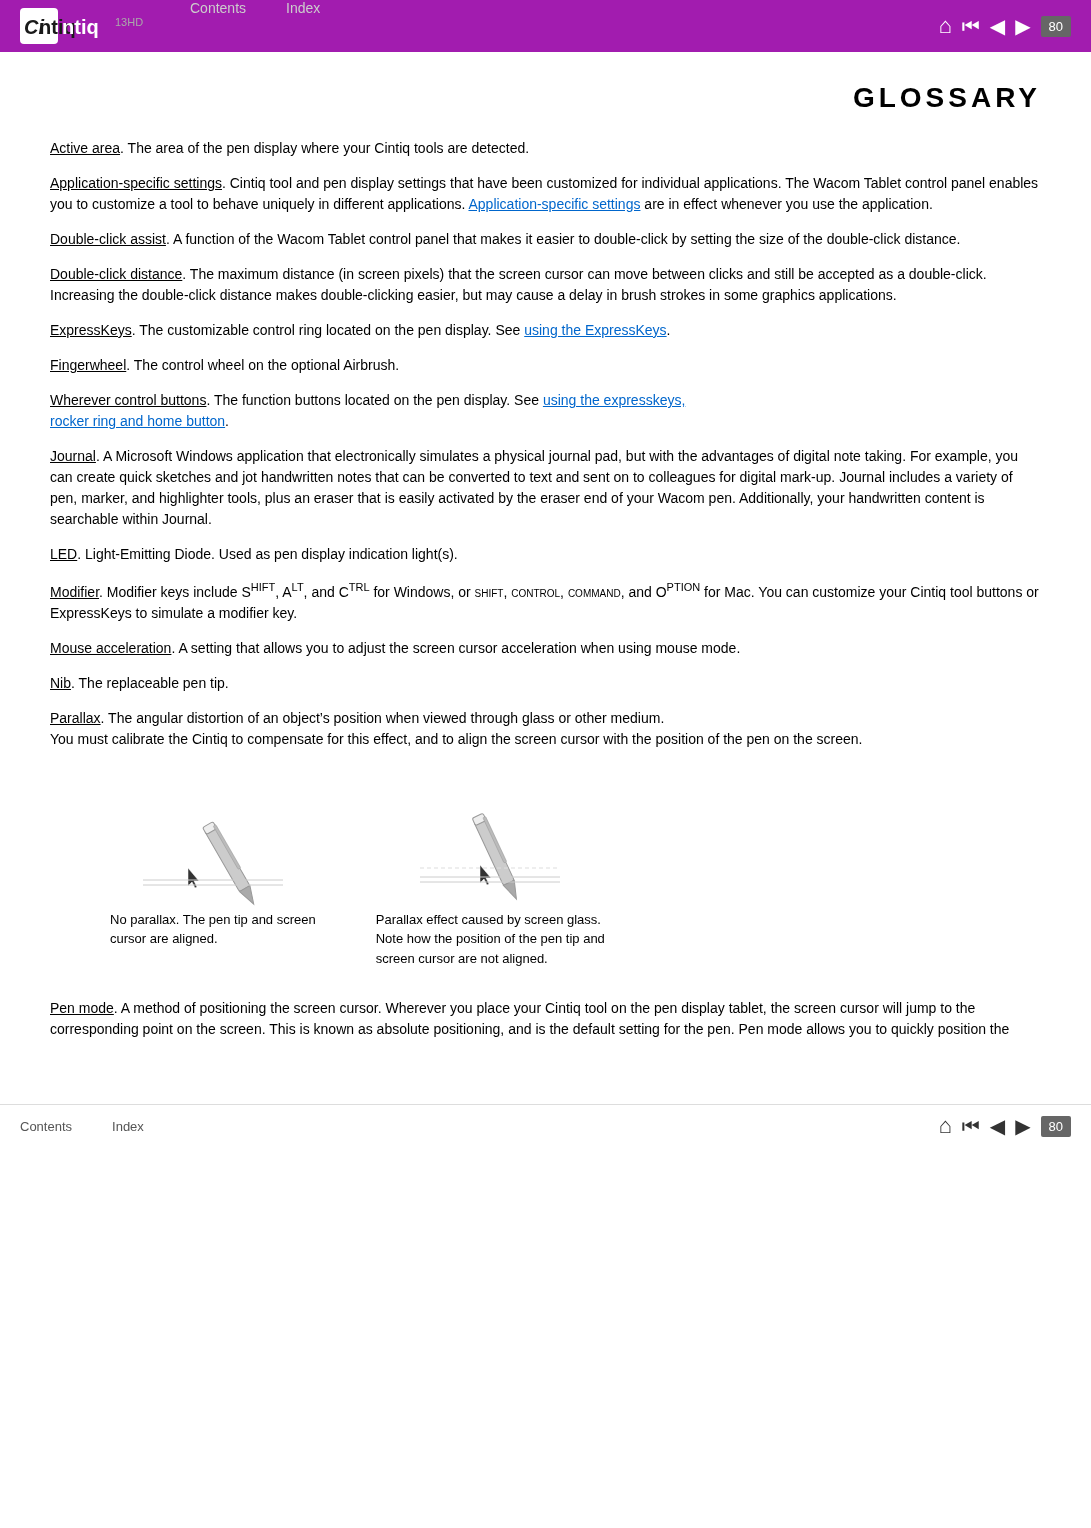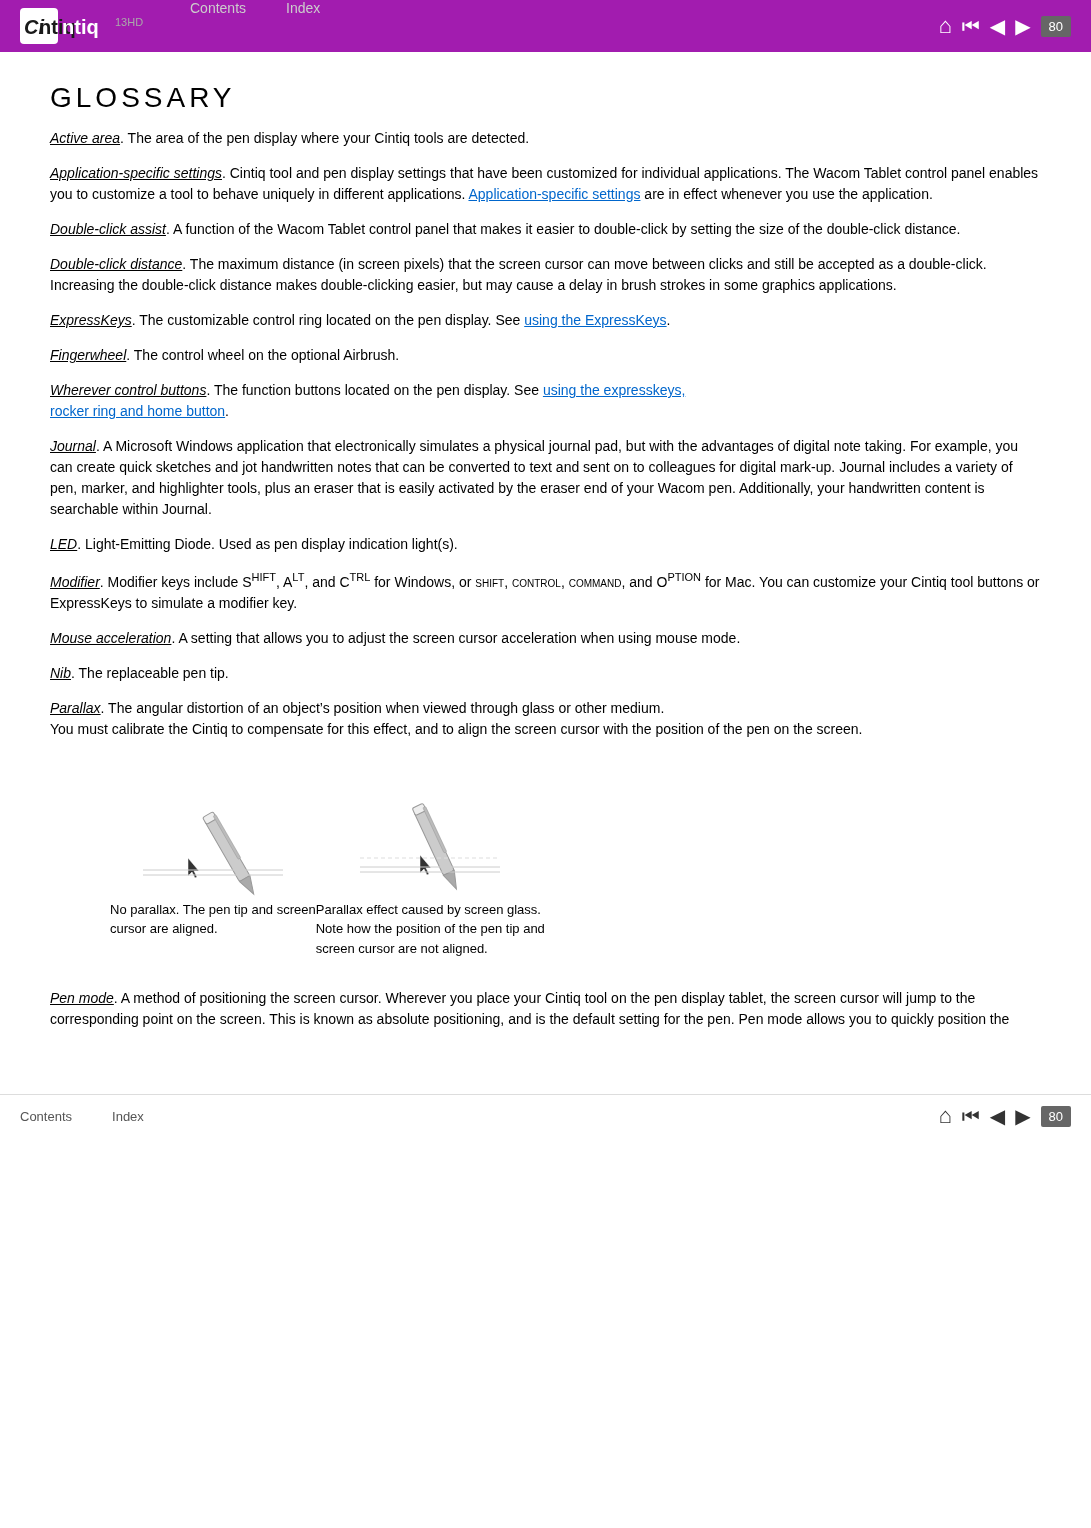--- a/index.html
+++ b/index.html
@@ -53,44 +53,44 @@
       font-size: 13px;
       border-radius: 2px;
     }
 
     
     .main-content {
       padding: 30px 50px 40px 50px;
     }
 
     .page-title {
-      text-align: left;
+      text-align: right;
       font-size: 28px;
-      font-weight: normal;
+      font-weight: bold;
       letter-spacing: 4px;
-      margin-bottom: 14px;
+      margin-bottom: 24px;
     }
 
     .glossary-entry {
       margin-bottom: 14px;
       line-height: 1.5;
     }
     .glossary-term {
       text-decoration: underline;
       font-weight: normal;
-      font-style: italic;
     }
     a.link-text {
       color: #0066cc;
       text-decoration: underline;
     }
 
     
     .parallax-section {
       display: flex;
+      gap: 60px;
       margin: 30px 0 30px 60px;
       align-items: flex-start;
     }
     .parallax-item {
       display: flex;
       flex-direction: column;
       align-items: center;
       max-width: 280px;
     }
     .parallax-caption {

